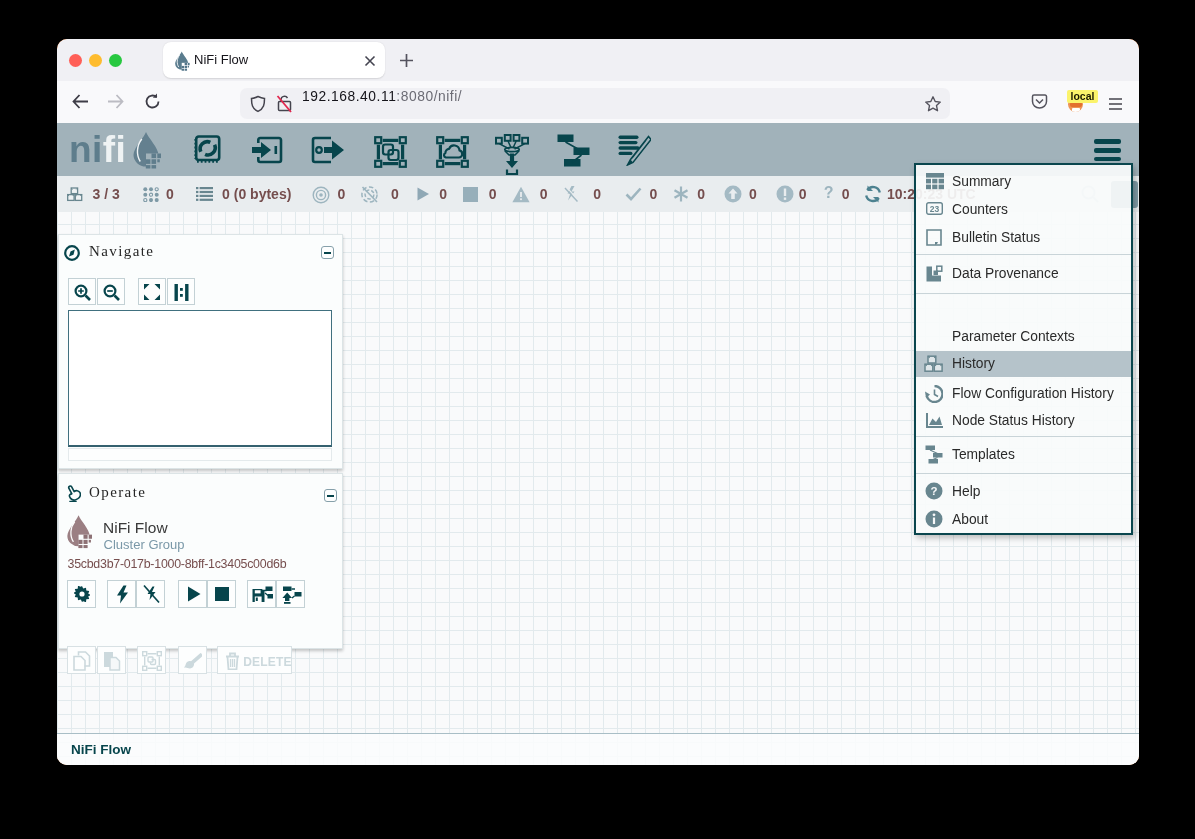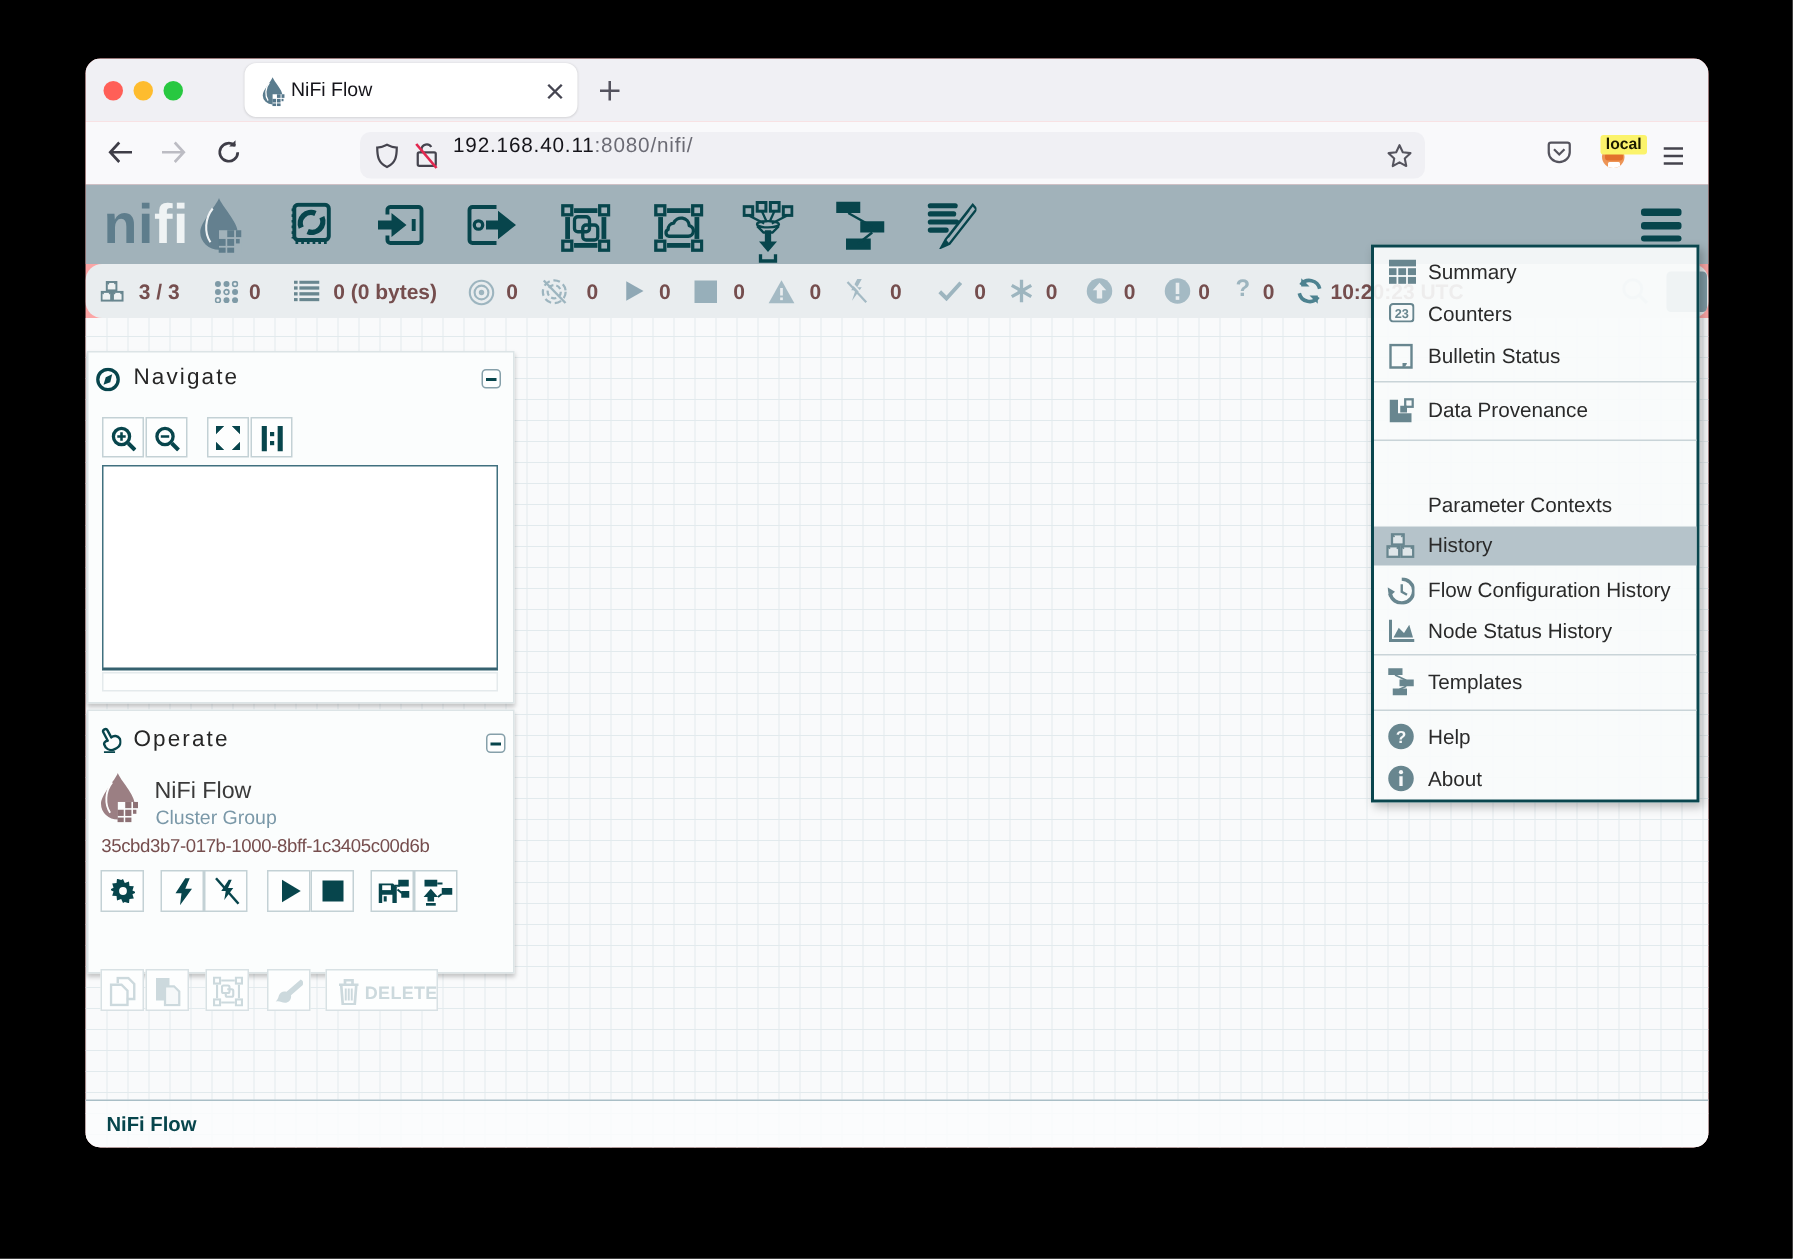--- a/index.html
+++ b/index.html
@@ -1,45 +1,45 @@
 <!DOCTYPE html>
 <html><head>
 <meta charset="utf-8">
 <style>
 * { margin:0; padding:0; box-sizing:border-box; }
 html,body { width:1195px; height:839px; background:#000; font-family:"Liberation Sans", sans-serif; overflow:hidden; }
-.win { position:absolute; left:57px; top:39px; width:1082px; height:726px; border-radius:10px; overflow:hidden; background:#fca5a5; box-shadow:0 10px 40px rgba(0,0,0,0.6); }
+.win { position:absolute; left:57px; top:39px; width:1082px; height:726px; border-radius:10px; overflow:hidden; background:#f97316; box-shadow:0 10px 40px rgba(0,0,0,0.6); }
 .abs { position:absolute; }
 
 .tabbar { position:absolute; left:0; top:0; width:100%; height:42px; background:#f0f0f4; }
 .tl { position:absolute; top:14.5px; width:13px; height:13px; border-radius:50%; }
 .tab { position:absolute; left:106px; top:3px; width:222px; height:36px; background:#fff; border-radius:8px; box-shadow:0 0.5px 1.5px rgba(0,0,0,0.12); }
 .tabtitle { position:absolute; left:31px; top:10px; font-size:13px; color:#15141a; }
 .tabx { position:absolute; left:200px; top:12px; width:14px; height:14px; }
 .plus { position:absolute; left:342px; top:14px; width:15px; height:15px; }
 .urlbar { position:absolute; left:0; top:42px; width:100%; height:42px; background:#f9f9fb; }
 .urlfield { position:absolute; left:183px; top:7px; width:710px; height:31px; background:#f0f0f4; border-radius:7px; }
 .urltext { position:absolute; left:62px; top:1px; font-size:13.8px; color:#15141a; letter-spacing:0.55px;}
 .urltext .gray { color:#6b6b74; }
 
 .nhead { position:absolute; left:0; top:84px; width:100%; height:53px; background:#a1b2ba; }
 .nlogo { position:absolute; left:12px; top:6px; font-size:37px; font-weight:bold; letter-spacing:0.4px; color:#5e7d8c; }
 .nlogo .fi { color:#eff3f4; }
 
-.sbar { position:absolute; left:0; top:137px; width:100%; height:36px; background:#e9edef;border-radius:11px; }
+.sbar { position:absolute; left:0; top:137px; width:100%; height:36px; background:#e9edef; }
 .sbar .cnt { position:absolute; top:9.5px; font-size:14px; font-weight:bold; color:#754e4e; }
 
 .canvas { position:absolute; left:0; top:173px; width:100%; height:553px; background:#f9fafb;
   background-image:linear-gradient(to right, #e2eaed 1px, transparent 1px), linear-gradient(to bottom, #e2eaed 1px, transparent 1px);
   background-size:14px 14px; background-position:0px 12px; }
 .crumb { position:absolute; left:0; top:694px; width:100%; height:32px; background:rgba(250,252,253,0.88); border-top:1px solid #a9bec6; }
 .crumb span { position:absolute; left:14px; top:8px; font-size:13.5px; font-weight:bold; color:#07454c; }
 
 .panel { position:absolute; left:1px; width:285px; background:#fbfdfd; border:1px solid #dce4e6; box-shadow:0 2px 3px rgba(0,0,0,0.22); }
-.panel .ptitle { position:absolute; left:30px; font-family:Liberation Sans, sans-serif; font-weight:normal; font-size:15px; letter-spacing:1.4px; color:#262626; }
+.panel .ptitle { position:absolute; left:30px; font-family:Liberation Serif, serif; font-weight:normal; font-size:15px; letter-spacing:1.4px; color:#262626; }
 .minbtn { position:absolute; width:13px; height:13px; border:1px solid #86a0aa; border-radius:3px; background:#fdfefe; }
 .minbtn:after { content:""; position:absolute; left:2px; top:5px; width:7px; height:1.6px; background:#07454c; }
 .zbtn { position:absolute; height:27px; background:#fdfefe; border:1px solid #c3d1d5; }
 .birdseye { position:absolute; left:8.5px; top:75px; width:264px; height:137px; background:#fff; border:1px solid #40707f; border-bottom:2.5px solid #35616f; }
 .bfoot { position:absolute; left:8.5px; top:212.5px; width:264px; height:13.5px; background:#fdfefe; border:1px solid #e4eaec; }
 .obtn { position:absolute; height:28px; background:#fdfefe; border:1px solid #c3d1d5; }
 .obtn.dis { border-color:#d8e1e4;margin-top:32px; }
 
 .menu { position:absolute; left:857px; top:124px; width:219px; height:372px; background:rgba(249,251,251,0.92); border:2px solid #0a464e; box-shadow:2px 3px 6px rgba(0,0,0,0.25); }
 .mrow { position:absolute; left:0; width:100%; height:28px; }

